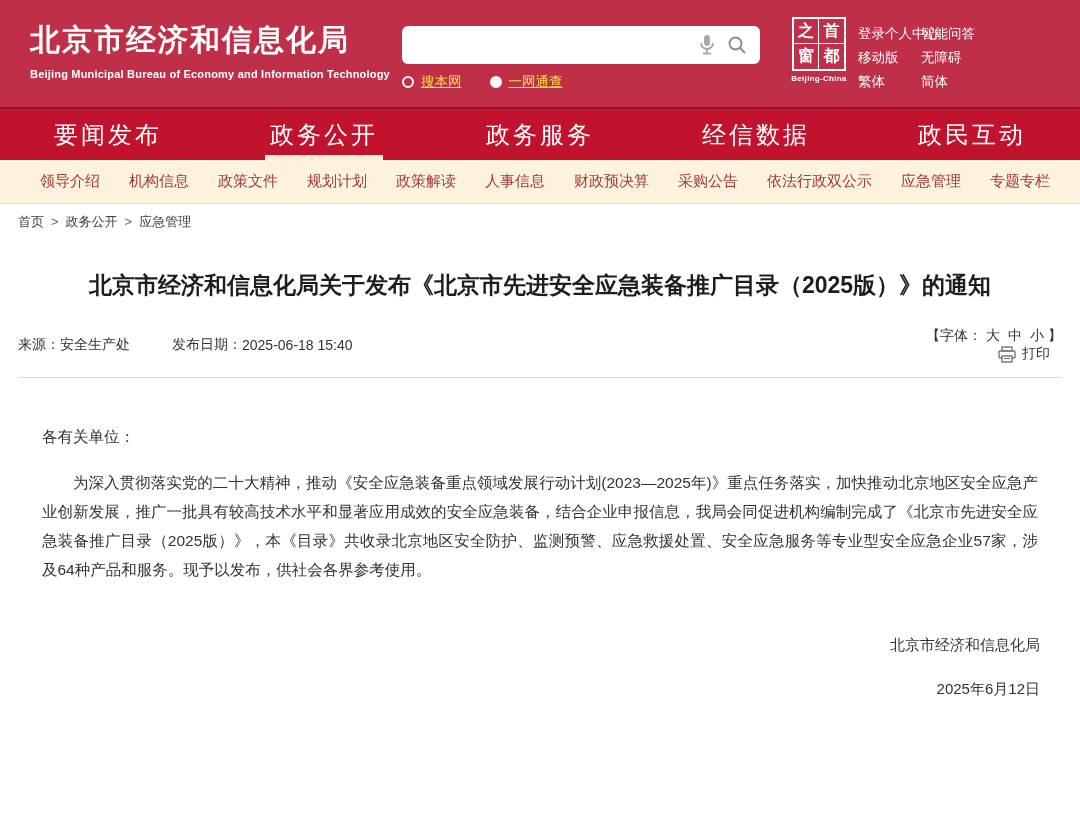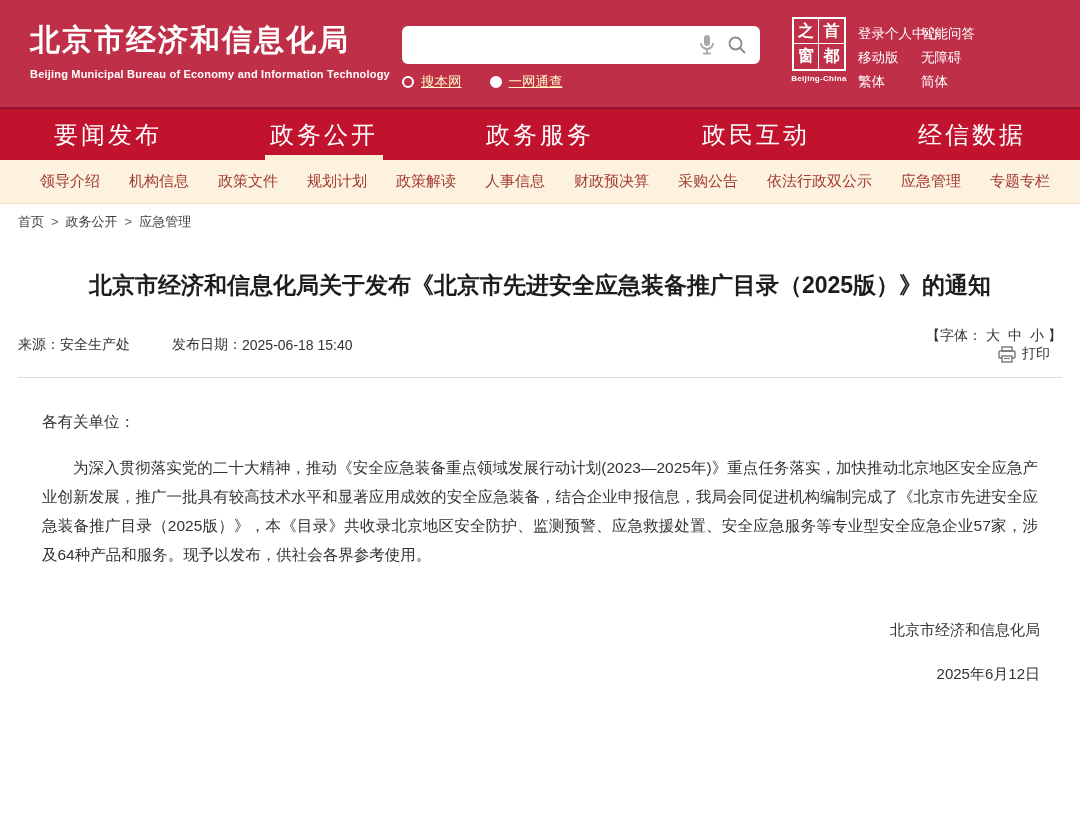--- a/index.html
+++ b/index.html
@@ -12,21 +12,21 @@
   .logo-title { font-size:30px; font-weight:bold; letter-spacing:2px; }
   .logo-sub { font-size:11px; font-weight:bold; margin-top:7px; letter-spacing:0.2px; }
 
   .search-wrap { position:absolute; left:402px; top:26px; width:358px; }
   .search-box { background:#fff; height:38px; border-radius:6px; position:relative; }
   .search-input { position:absolute; left:0; top:0; width:100%; height:100%; border:none; background:transparent; padding:0 84px 0 14px; font-size:14px; outline:none; border-radius:6px; }
   .sicon { position:absolute; cursor:pointer; }
   .mic-icon { right:44px; top:8px; }
   .mag-icon { right:13px; top:9px; }
   .search-opts { margin-top:9px; display:flex; gap:28px; align-items:center; }
-  .opt { display:flex; align-items:center; color:#fef9c3; font-size:13.5px; cursor:pointer; }
+  .opt { display:flex; align-items:center; color:#fde047; font-size:13.5px; cursor:pointer; }
   .radio { width:12px; height:12px; border:2px solid #fff; border-radius:50%; display:inline-block; margin-right:7px; }
   .radio.filled { background:#fff; }
   .opt span.lbl { text-decoration:underline; }
 
   .capital-logo { position:absolute; left:789px; top:17px; width:60px; text-align:center; color:#fff; cursor:pointer; }
   .capital-box { width:54px; height:54px; border:2px solid #fff; margin:0 auto; display:grid; grid-template-columns:1fr 1fr; grid-template-rows:1fr 1fr; }
   .capital-cell { display:flex; align-items:center; justify-content:center; font-size:16px; font-weight:bold; }
   .cc-tl { border-right:1.5px solid #fff; border-bottom:1.5px solid #fff; }
   .cc-tr { border-bottom:1.5px solid #fff; }
   .cc-bl { border-right:1.5px solid #fff; }
@@ -58,21 +58,21 @@
   .meta-left { display:flex; align-items:center; }
   .meta-left .gap { width:42px; display:inline-block; }
   .meta-right { display:flex; align-items:center;flex-direction:column; }
   .font-ctl { display:flex; align-items:center; }
   .font-size-opt { margin:0 4px; cursor:pointer; }
   .print-btn { display:flex; align-items:center; margin-left:60px; cursor:pointer; color:#333; }
   .print-btn svg { margin-right:6px; }
   .divider { border-top:1px solid #dadada; margin-top:14px; }
 
   .body-text { color:#333; font-size:15.5px; }
-  .salutation { margin-top:29px; margin-left:24px; line-height:29px; }
+  .salutation { margin-top:44px; margin-left:24px; line-height:29px; }
   .paragraph { margin-top:17px; padding:0 24px; text-indent:2em; line-height:29px; text-align:justify; }
   .attachments { margin-top:50px; padding-left:46px; }
   .attachment { line-height:28px; margin-bottom:11px; cursor:pointer; font-size:15px; }
   .signature { margin-top:52px; text-align:right; padding-right:22px; font-size:15px; color:#333; }
   .signature .sig-date { margin-top:25px; }
 </style>
 </head>
 <body>
 
 <div class="page">
@@ -132,22 +132,22 @@
         <div>智能问答</div>
         <div>无障碍</div>
         <div>简体</div>
       </div>
   </div>
 
   <div class="nav">
       <div class="nav-item">要闻发布</div>
       <div class="nav-item active">政务公开</div>
       <div class="nav-item">政务服务</div>
+      <div class="nav-item">经信数据</div>
       <div class="nav-item">政民互动</div>
-      <div class="nav-item">经信数据</div>
     </div>
 
   <div class="subnav">
       <span class="subnav-item">领导介绍</span>
       <span class="subnav-item">机构信息</span>
       <span class="subnav-item">政策文件</span>
       <span class="subnav-item">规划计划</span>
       <span class="subnav-item">政策解读</span>
       <span class="subnav-item">人事信息</span>
       <span class="subnav-item">财政预决算</span>

